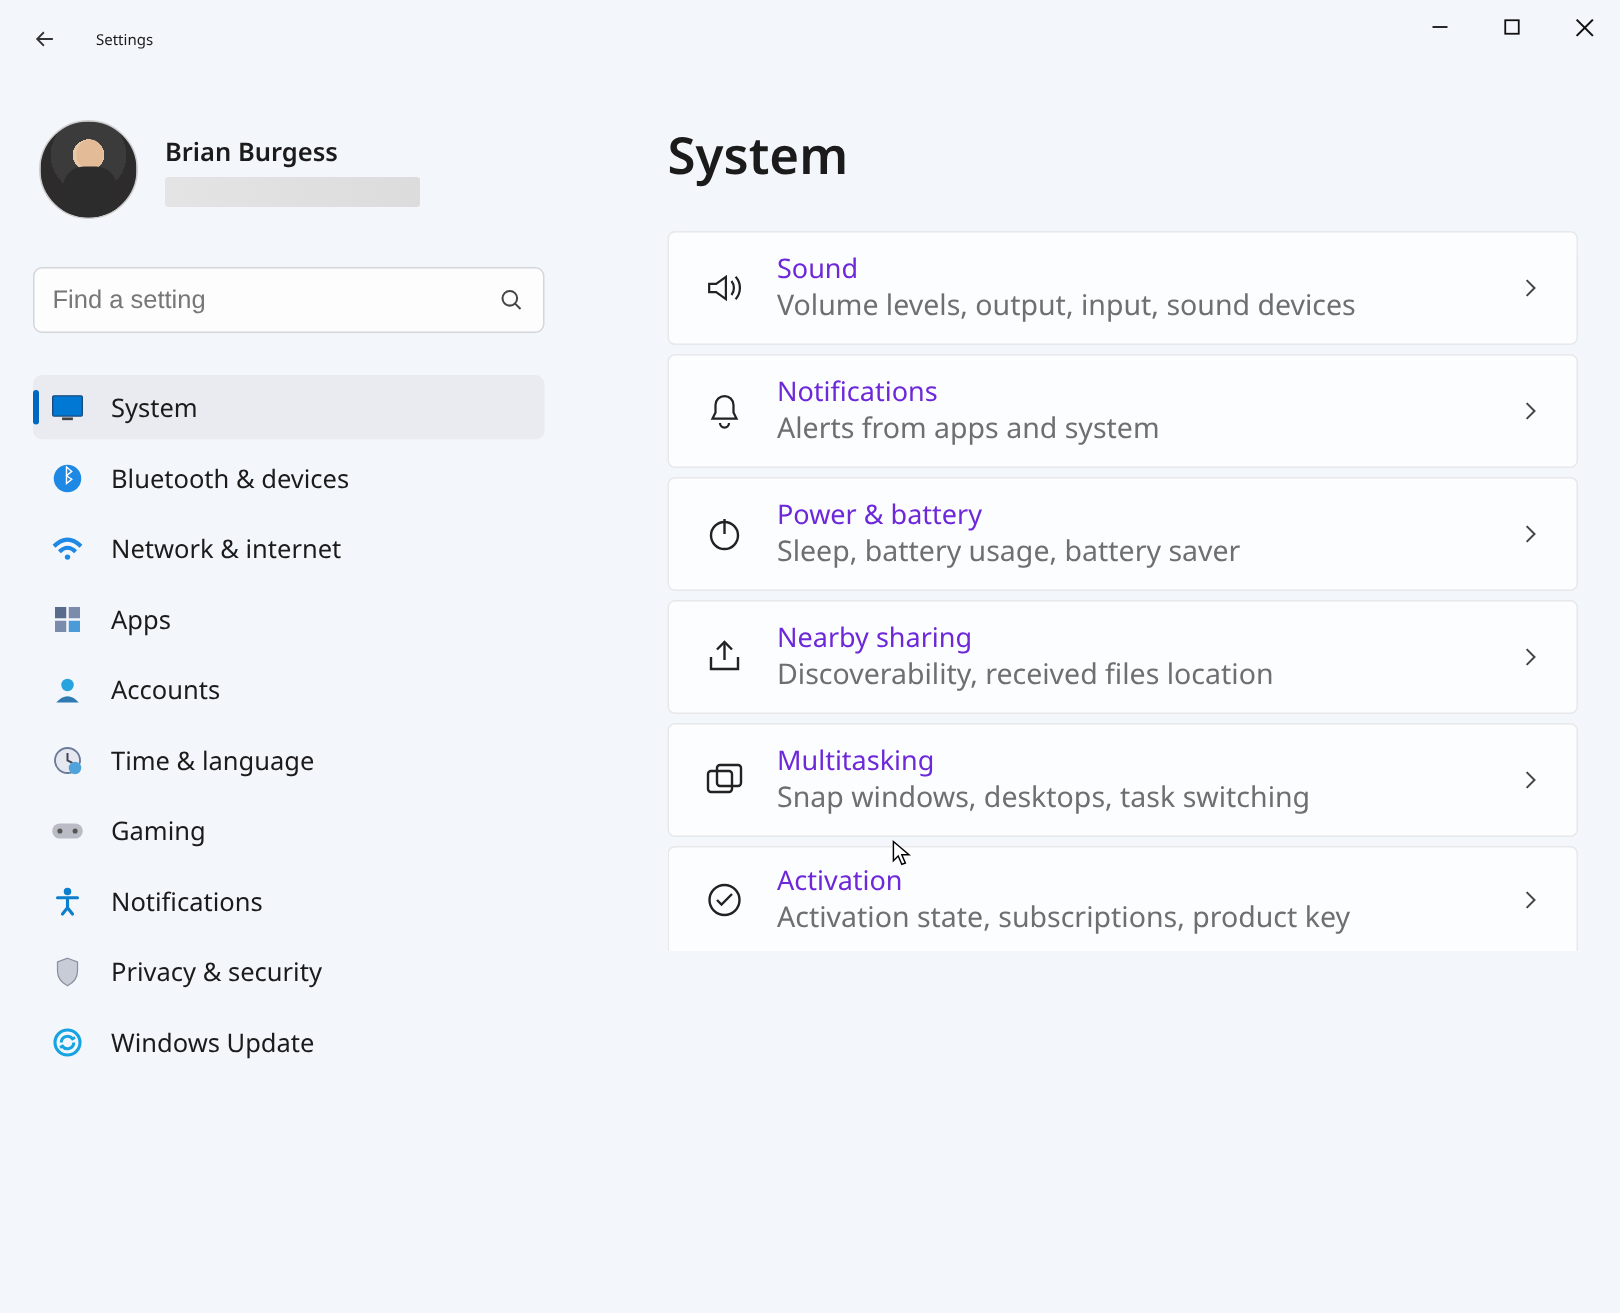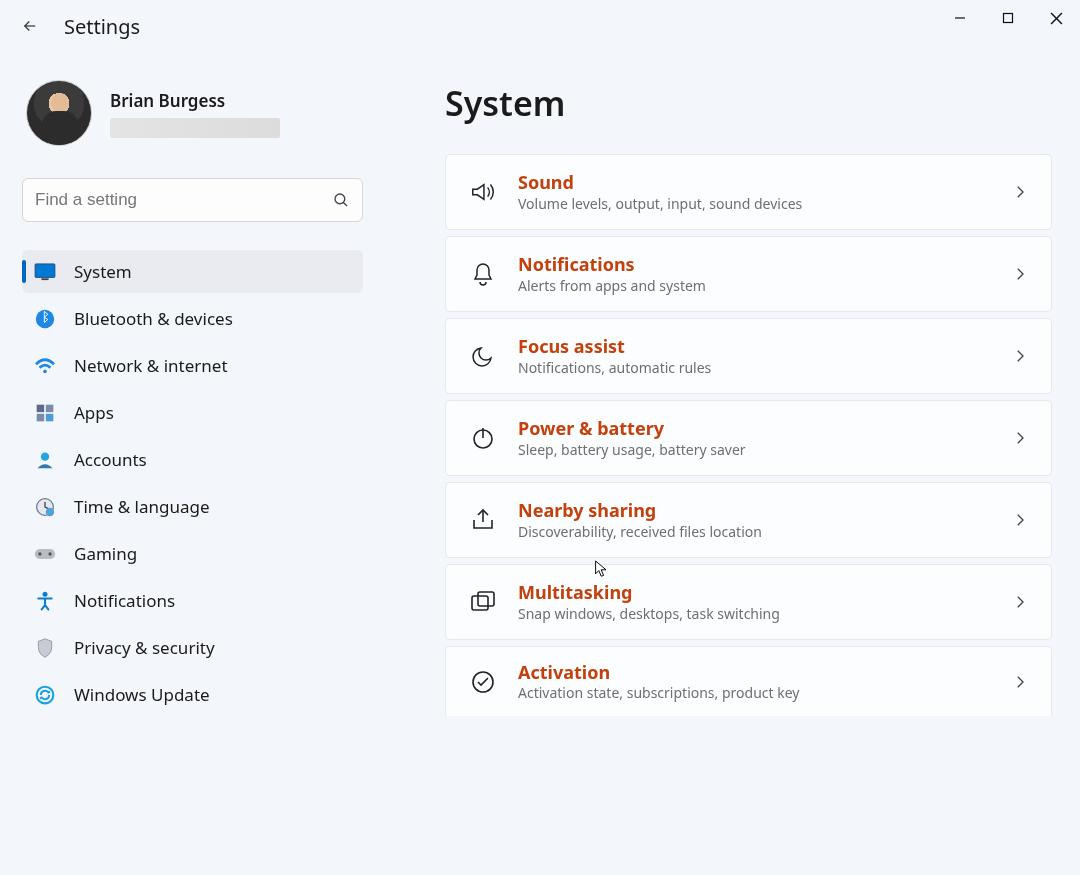--- a/index.html
+++ b/index.html
@@ -8,21 +8,21 @@
     background: #f4f6fa;
     width: 1080px;
     height: 875px;
     overflow: hidden;
     color: #1b1b1b;
   }
   .window { width:1080px; height:875px; position:relative; background:#f3f6fb; }
   
   .titlebar { height:52px; display:flex; align-items:center; padding:0 10px; }
   .back-btn { width:40px; height:40px; display:flex; align-items:center; justify-content:center; border-radius:4px; cursor:pointer;}
-  .title-text { font-size:20px; margin-left:14px; font-weight:400;}
+  .title-text { font-size:10px; margin-left:14px; font-weight:400;}
   .win-buttons { position:absolute; right:0; top:0; display:flex; }
   .win-btn { width:48px; height:36px; display:flex; align-items:center; justify-content:center; cursor:pointer;}
   
   .body-area { display:flex; height:calc(875px - 52px);justify-content:flex-end; }
   .sidebar { width:385px; padding:10px 22px 0 22px; display:flex; flex-direction:column; }
   .profile { display:flex; align-items:center; gap:18px; padding:18px 8px 10px 4px; }
   .avatar { width:66px; height:66px; border-radius:50%; background: radial-gradient(circle at 50% 35%, #e8c7a7 0 20%, #3c3b3b 20% 48%, #2d2b2b 48% 100%); border:1px solid #ccc; position:relative; overflow:hidden;}
   .avatar::after{content:"";position:absolute;left:15px;top:30px;width:36px;height:40px;background:#2c2c2c;border-radius:14px 14px 0 0;}
   .avatar::before{content:"";position:absolute;left:24px;top:12px;width:18px;height:20px;background:#e3bb96;border-radius:50%;}
   .profile-text .name { font-weight:600; font-size:17px; }
@@ -36,22 +36,22 @@
   .nav-item.active { background:#e9ebf1; }
   .nav-item.active::before { content:""; position:absolute; left:0px; top:10px; bottom:10px; width:3.5px; background:#0067c0; border-radius:2px;}
   .nav-icon { width:22px; height:22px; display:flex; align-items:center; justify-content:center; flex-shrink:0;}
   
   .main { flex:1; padding:28px 28px 0 60px; overflow-y:auto;}
   .page-title { font-size:34px; font-weight:600; margin-bottom:28px; }
   .cards { display:flex; flex-direction:column; gap:6px; }
   .card { height:76px; background:#fcfdfe; border:1px solid #e7e8ea; border-radius:5px; display:flex; align-items:center; padding:0 22px; gap:20px; cursor:pointer; position:relative;}
   .card-icon { width:30px; height:30px; display:flex; align-items:center; justify-content:center; flex-shrink:0;}
   .card-text { flex:1; line-height:1.35;}
-  .card-title { font-size:18px; font-weight:700; color:#c2410c;}
-  .card-sub { font-size:14px; color:#6f6f6f;}
+  .card-title { font-size:18px; font-weight:400; color:#6d28d9;}
+  .card-sub { font-size:19px; color:#6f6f6f;}
   .chev { width:18px; color:#555;}
   .highlight { outline:3px solid #e7372c; outline-offset:-1px; border-radius:3px;}
   .cursor-ptr { position:absolute; left:594px; top:559px; width:16px; height:20px; z-index:10; pointer-events:none;}
   .card.half { height:70px; border-bottom:none; border-radius:5px 5px 0 0;}
   .card.half .card-sub{white-space:nowrap;overflow:hidden;}
   .main::-webkit-scrollbar{width:0;}
 </style>
 </head>
 <body>
 
@@ -233,34 +233,20 @@
             </span>
           <div class="card-text">
             <div class="card-title">Notifications</div>
             <div class="card-sub">Alerts from apps and system</div>
           </div>
           <svg class="chev" viewBox="0 0 24 24" fill="none" stroke="#444" stroke-width="1.8">
               <path d="M9 5l7 7-7 7"></path>
             </svg>
         </div>
 
-        <div class="card">
-          <span class="card-icon">
-              <svg width="24" height="24" viewBox="0 0 24 24" fill="none" stroke="#222" stroke-width="1.5">
-                <path d="M20 14A9 9 0 1 1 10 4a7 7 0 0 0 10 10z"></path>
-              </svg>
-            </span>
-          <div class="card-text">
-            <div class="card-title">Focus assist</div>
-            <div class="card-sub">Notifications, automatic rules</div>
-          </div>
-          <svg class="chev" viewBox="0 0 24 24" fill="none" stroke="#444" stroke-width="1.8">
-              <path d="M9 5l7 7-7 7"></path>
-            </svg>
-        </div>
 
         <div class="card">
           <span class="card-icon">
               <svg width="24" height="24" viewBox="0 0 24 24" fill="none" stroke="#222" stroke-width="1.6">
                 <circle cx="12" cy="13" r="9"></circle>
                 <line x1="12" y1="2" x2="12" y2="12"></line>
               </svg>
             </span>
           <div class="card-text">
             <div class="card-title">Power &amp; battery</div>

